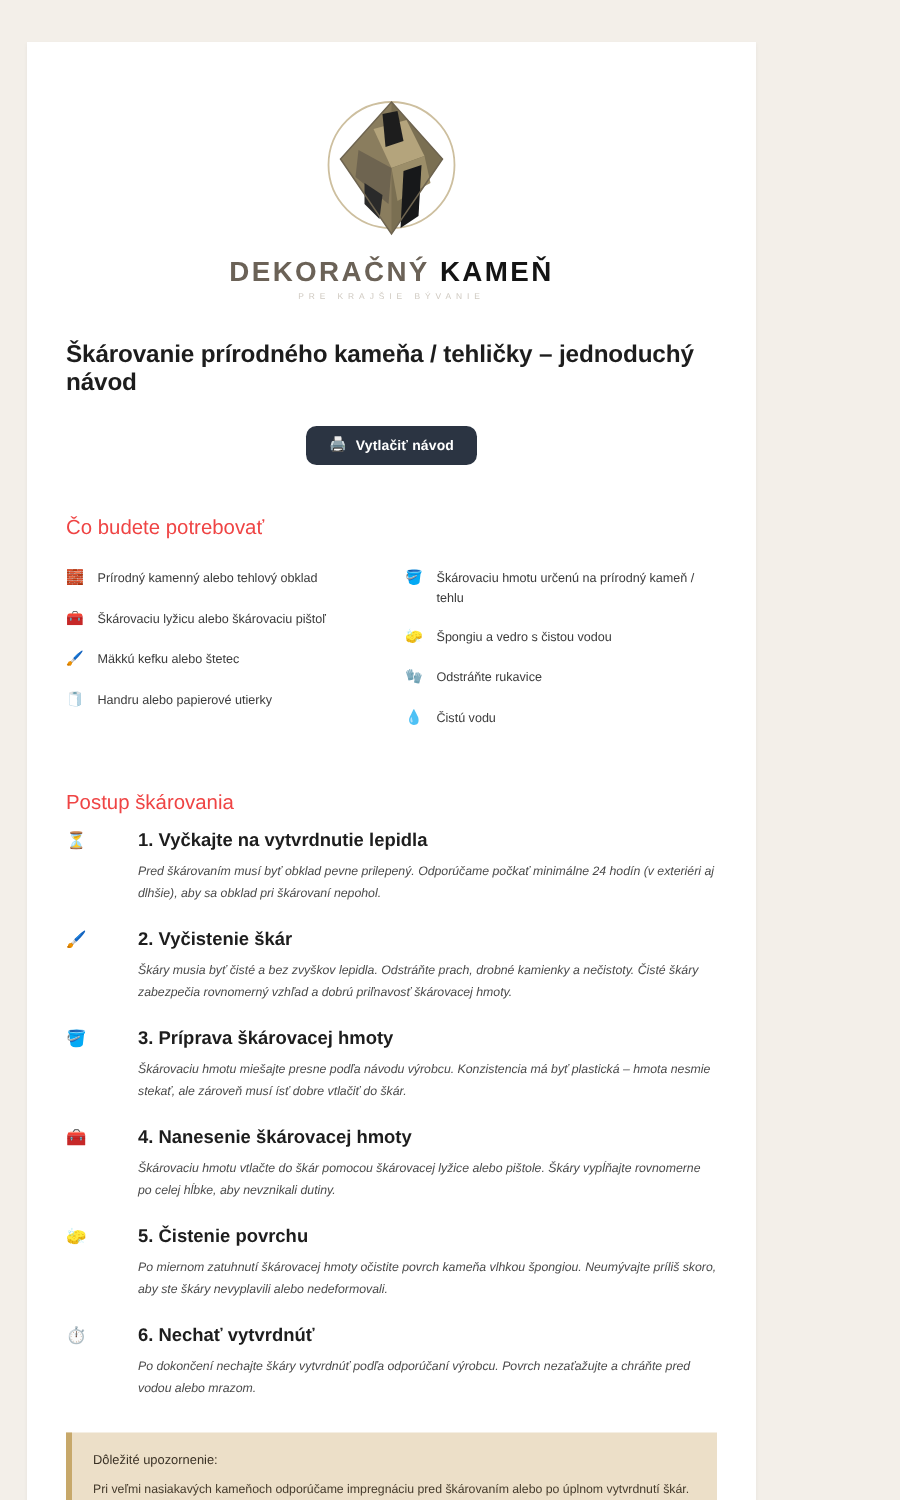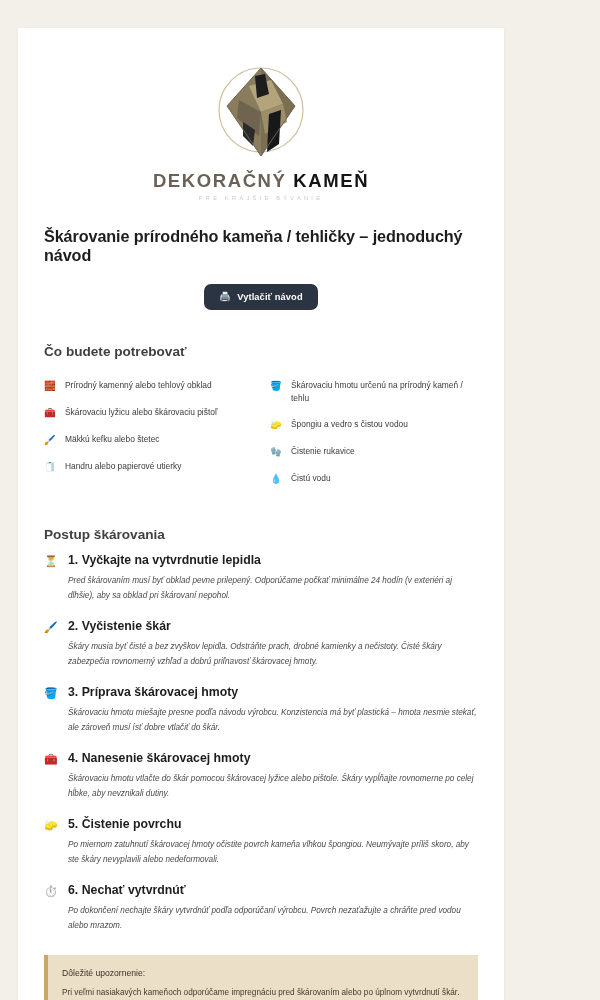--- a/index.html
+++ b/index.html
@@ -94,22 +94,22 @@
     letter-spacing: 0.1px;
   }
   .print-btn .ico { font-size: 9.5px; line-height: 1; }
 
   
   .section {
     margin-top: 34px;
   }
   .section-title {
     font-size: 13.6px;
-    font-weight: bold;
-    color: #404040;
+    font-weight: normal;
+    color: #ef4444;
     margin-bottom: 14px;
   }
   .section-title.steps-title { margin-bottom: 10px; }
 
   
   .materials {
     display: grid;
     grid-template-columns: 1fr 1fr;
     column-gap: 18px;
     row-gap: 0;
@@ -144,21 +144,21 @@
     margin-bottom: 15px;
   }
   .step-ico {
     font-size: 11px;
     line-height: 16px;
     width: 14px;
     flex: 0 0 14px;
     text-align: center;
     padding-top: 1px;
   }
-  .step-body { flex: 1; }
+  .step-body { flex: 1; margin-left: 24px; }
   .step-head {
     font-size: 12.3px;
     font-weight: bold;
     color: #1d1d1d;
     line-height: 16px;
   }
   .step-desc {
     font-size: 8.2px;
     line-height: 14.5px;
     color: #4a4a4a;
@@ -246,21 +246,21 @@
           <div class="mat-item">
             <span class="mat-ico">🪣</span>
             <span class="mat-text">Škárovaciu hmotu určenú na prírodný kameň / tehlu</span>
           </div>
           <div class="mat-item">
             <span class="mat-ico">🧽</span>
             <span class="mat-text">Špongiu a vedro s čistou vodou</span>
           </div>
           <div class="mat-item">
             <span class="mat-ico">🧤</span>
-            <span class="mat-text">Čistenie rukavice</span>
+            <span class="mat-text">Odstráňte rukavice</span>
           </div>
           <div class="mat-item">
             <span class="mat-ico">💧</span>
             <span class="mat-text">Čistú vodu</span>
           </div>
         </div>
       </div>
     </div>
 
     <div class="section">

